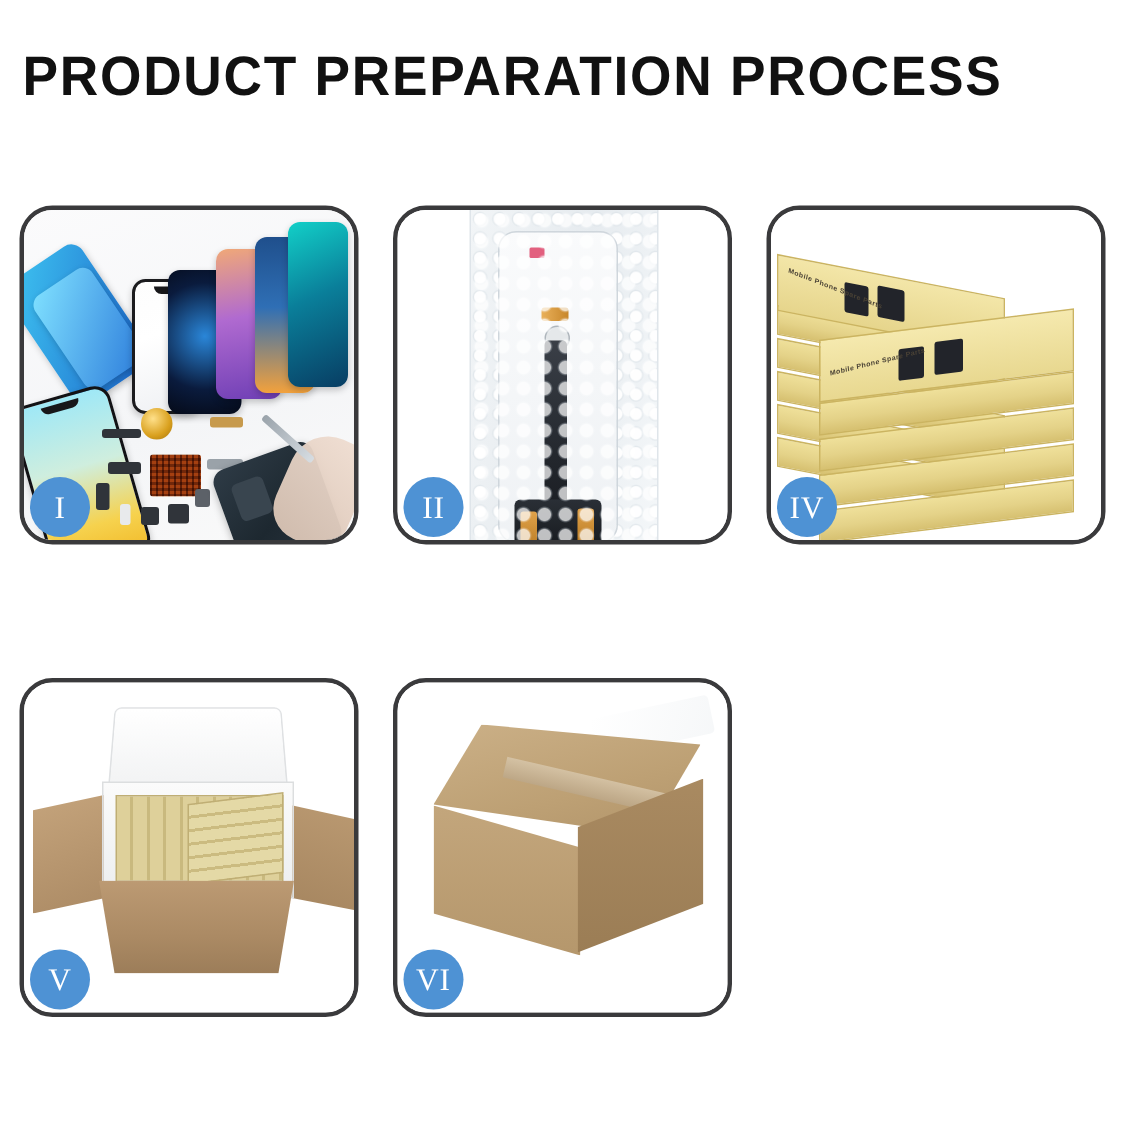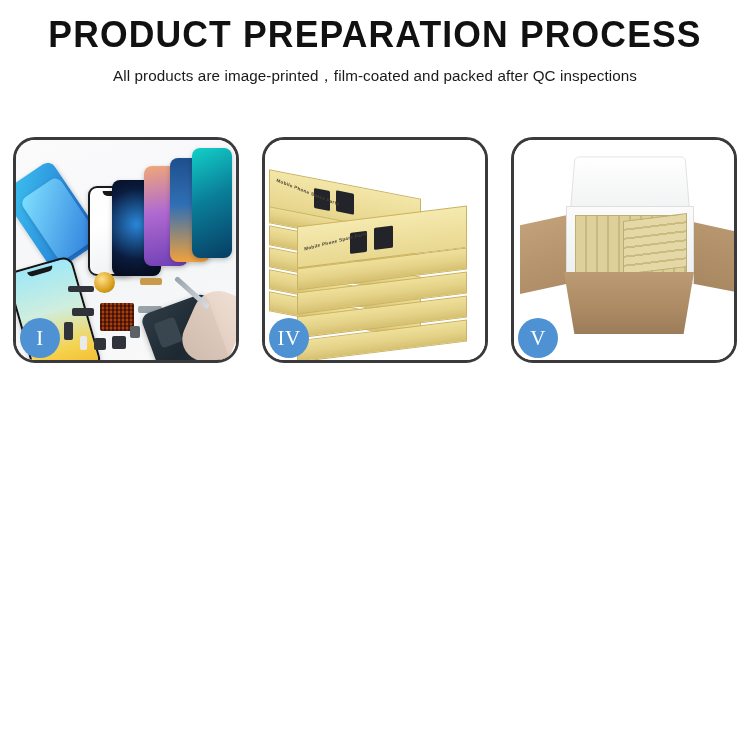--- a/index.html
+++ b/index.html
@@ -3,21 +3,21 @@
 <meta charset="utf-8">
 <style>
   html,body{margin:0;padding:0;}
   body{
     width:750px;height:750px;
     background:#ffffff;
     font-family:"Liberation Sans", sans-serif;
     overflow:hidden;
     position:relative;
   }
-  .header{ text-align:center; padding-top:16px; }
+  .header{ text-align:left; padding-top:32px; }
   .title{
     font-size:37px;
     font-weight:bold;
     letter-spacing:1.2px;
     color:#111111;
     line-height:1.05;
     transform:scaleX(0.96);
     white-space:nowrap;
   }
   .subtitle{
@@ -200,21 +200,20 @@
     background:rgba(150,124,90,.6);}
   .c-wrap{position:absolute;left:130px;top:16px;width:80px;height:26px;
     background:linear-gradient(120deg,rgba(255,255,255,.75),rgba(232,236,239,.4));
     transform:rotate(-12deg);border-radius:3px;}
 </style>
 </head>
 <body>
 
 <div class="header">
   <div class="title">PRODUCT PREPARATION PROCESS</div>
-  <div class="subtitle">All products are image-printed，film-coated and packed after QC inspections</div>
 </div>
 
 <div class="grid">
 
   <div class="panel">
     <div class="photo p1">
       <div class="ph blue1"></div>
       <div class="ph blue2"></div>
       <div class="ph black">
           <div class="notch"></div>
@@ -239,20 +238,37 @@
       <div class="part" style="left:114px;top:186px;width:10px;height:12px;background:#5c6168;"></div>
       <div class="backplate">
           <div class="bp-cam"></div>
         </div>
       <div class="hand"></div>
       <div class="tweez"></div>
     </div>
     <div class="badge">I</div>
   </div>
 
+  <div class="panel">
+    <div class="photo p2">
+      <div class="bubble-bag">
+        <div class="lcd">
+          <div class="pinkmark"></div>
+          <div class="gold-tab"></div>
+          <div class="conn-dot"></div>
+          <div class="flex-strip"></div>
+          <div class="flex-bot"></div>
+          <div class="gold1"></div>
+          <div class="gold2"></div>
+        </div>
+        <div class="bubble-overlay"></div>
+      </div>
+    </div>
+    <div class="badge">II</div>
+  </div>
 
 
   <div class="panel">
     <div class="photo p4">
       <div class="stack">
         <div class="sbox" style="left:2px;top:56px;width:150px;height:18px;transform:skewY(11deg);"></div>
         <div class="sbox" style="left:2px;top:78px;width:150px;height:18px;transform:skewY(11deg);"></div>
         <div class="sbox" style="left:2px;top:100px;width:150px;height:18px;transform:skewY(11deg);"></div>
         <div class="sbox" style="left:2px;top:122px;width:150px;height:18px;transform:skewY(11deg);"></div>
         <div class="sbox" style="left:2px;top:144px;width:150px;height:18px;transform:skewY(11deg);"></div>
@@ -284,14 +300,27 @@
       <div class="v-flapR"></div>
       <div class="v-foam">
         <div class="v-slots"></div>
         <div class="v-slots2"></div>
       </div>
       <div class="v-front"></div>
     </div>
     <div class="badge">V</div>
   </div>
 
+  <div class="panel">
+    <div class="photo p6">
+      <div class="c-wrap"></div>
+      <div class="c-top">
+          <div class="c-tape"></div>
+        </div>
+      <div class="c-left">
+          <div class="c-seam"></div>
+        </div>
+      <div class="c-right"></div>
+    </div>
+    <div class="badge">VI</div>
+  </div>
 
 </div>
 
 </body></html>

